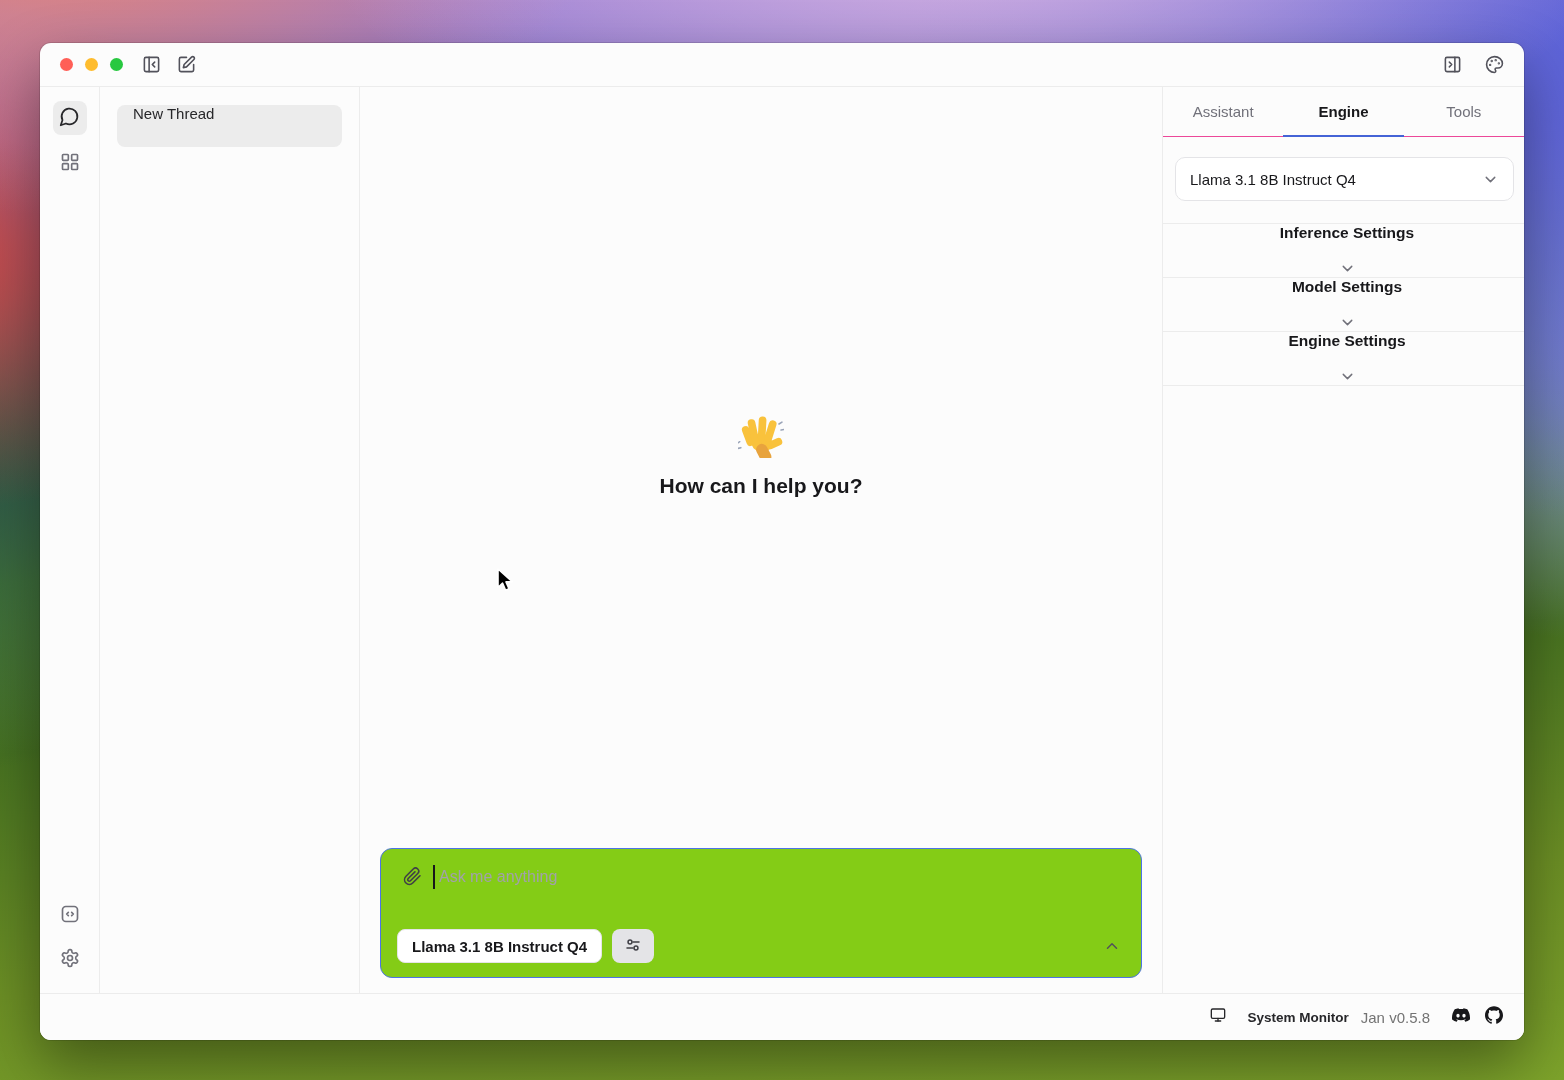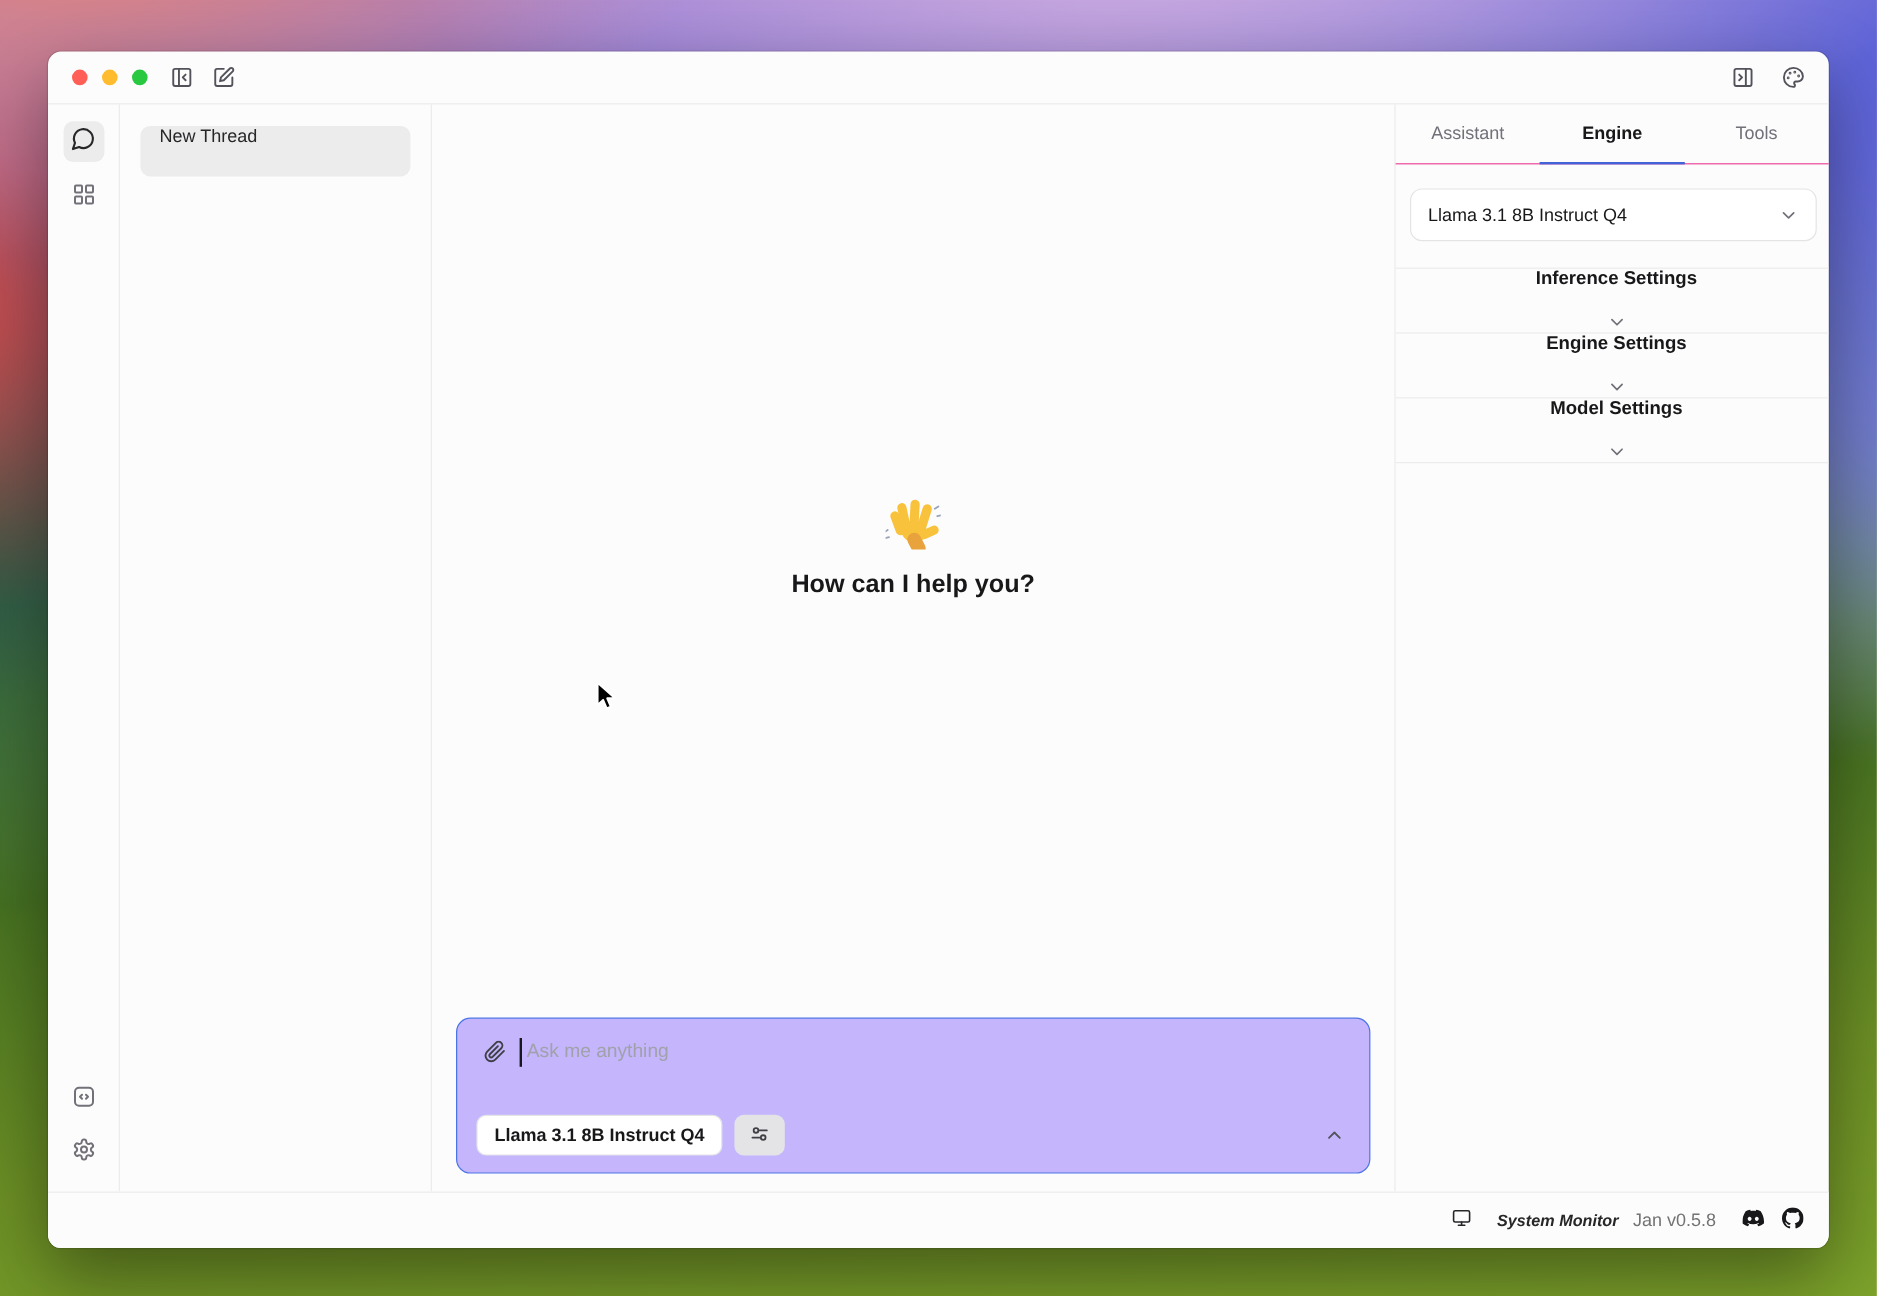--- a/index.html
+++ b/index.html
@@ -33,21 +33,21 @@
   .rail{ width:60px; border-right:1px solid #ececec; display:flex; flex-direction:column; align-items:center; padding:14px 0 16px; }
   .rail-btn{ width:34px; height:34px; border-radius:8px; display:flex; align-items:center; justify-content:center; color:#71717a; margin-bottom:12px; }
   .rail-btn.active{ background:#ececec; color:#27272a; }
   .rail-spacer{ flex:1; }
   .threads{ width:260px; border-right:1px solid #ececec; padding:18px 17px; }
   .thread-item{ height:42px; border-radius:8px; background:#ececec; display:flex; align-items:flex-start; padding:0 16px;
     font-size:15px; font-weight:500; color:#27272a; }
   .main{ flex:1; position:relative; }
   .greeting{ position:absolute; left:0; right:0; top:325px; text-align:center; }
   .greeting-text{ margin-top:12px; font-size:21px; font-weight:600; color:#18181b; }
-  .input-box{ position:absolute; left:20px; right:20px; bottom:15px; height:130px; background:#c4b5fd;
+  .input-box{ position:absolute; left:20px; right:20px; bottom:15px; height:130px; background:#84cc16;
     border:1.5px solid #4d74e6; border-radius:12px; }
   .paperclip{ position:absolute; left:22px; top:18px; color:#3f3f46; }
   .caret{ position:absolute; left:52px; top:16px; width:1.5px; height:24px; background:#18181b; }
   .ask-input{ position:absolute; left:0; top:14px; width:100%; height:28px; border:none; outline:none; background:transparent;
     padding-left:58px; font-size:16px; font-family:"Liberation Sans",sans-serif; color:#18181b; }
   .ask-input::placeholder{ color:#a1a1aa; }
   .input-row{ position:absolute; left:16px; right:20px; bottom:14px; display:flex; align-items:center; gap:10px; }
   .model-btn{ height:34px; padding:0 14px; border:1px solid #e4e4e7; border-radius:8px; background:#fff;
     font-size:15px; font-weight:600; color:#18181b; display:flex; align-items:center; font-family:"Liberation Sans",sans-serif; }
   .sliders-btn{ width:42px; height:34px; border-radius:8px; background:#e4e4e7; border:none;
@@ -63,21 +63,21 @@
   .tab.active::after{ content:""; position:absolute; left:0; right:0; bottom:-1px; height:2px; background:#4463d6; }
   .model-dropdown{ margin:20px 10px 0 12px; height:44px; border:1px solid #e4e4e7; border-radius:10px; background:#fff;
     display:flex; align-items:center; justify-content:space-between; padding:0 14px; font-size:15px; font-weight:500; color:#18181b; }
   .sections{ margin-top:22px; border-top:1px solid #ececec; }
   .section-row{ height:54px; border-bottom:1px solid #ececec; display:flex; align-items:center; justify-content:space-between;
     padding:0 16px 0 23px; font-size:15.5px; font-weight:600; color:#18181b;flex-direction:column; }
   .chev{ color:#71717a; display:flex; }
   
   .statusbar{ position:absolute; left:0; right:0; bottom:0; height:47px; border-top:1px solid #ececec;
     display:flex; align-items:center; justify-content:flex-end; padding-right:21px; background:#fcfcfc; }
-  .sm-group{ display:flex; align-items:center; gap:22px; color:#27272a;font-style:italic; }
+  .sm-group{ display:flex; align-items:center; gap:22px; color:#27272a; }
   .sm-label{ font-size:13.5px; font-weight:700; color:#27272a; }
   .version{ font-size:15px; color:#737373; margin-left:12px; }
   .sb-icons{ display:flex; align-items:center; gap:15px; margin-left:22px; color:#18181b; }
   .cursor{ position:absolute; left:492px; top:566px; z-index:50; pointer-events:none; }
 </style>
 </head>
 <body>
 
 <div class="wallpaper"></div>
 
@@ -237,29 +237,29 @@
       <div class="sections">
         <div class="section-row">
           <span>Inference Settings</span>
           <span class="chev">
             <svg width="17" height="17" viewBox="0 0 24 24" fill="none" stroke="currentColor" stroke-width="2" stroke-linecap="round" stroke-linejoin="round">
                 <path d="m6 9 6 6 6-6"></path>
               </svg>
           </span>
         </div>
         <div class="section-row">
-          <span>Engine Settings</span>
+          <span>Model Settings</span>
           <span class="chev">
             <svg width="17" height="17" viewBox="0 0 24 24" fill="none" stroke="currentColor" stroke-width="2" stroke-linecap="round" stroke-linejoin="round">
                 <path d="m6 9 6 6 6-6"></path>
               </svg>
           </span>
         </div>
         <div class="section-row">
-          <span>Model Settings</span>
+          <span>Engine Settings</span>
           <span class="chev">
             <svg width="17" height="17" viewBox="0 0 24 24" fill="none" stroke="currentColor" stroke-width="2" stroke-linecap="round" stroke-linejoin="round">
                 <path d="m6 9 6 6 6-6"></path>
               </svg>
           </span>
         </div>
       </div>
     </div>
   </div>
 

